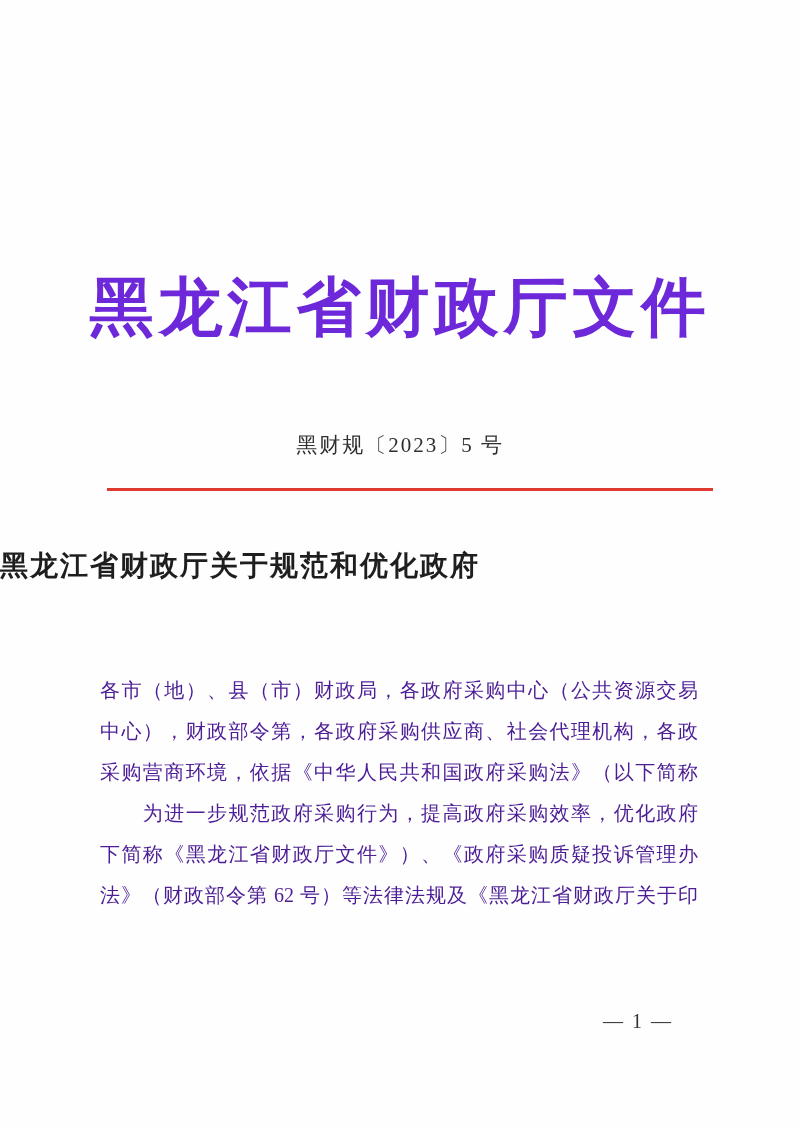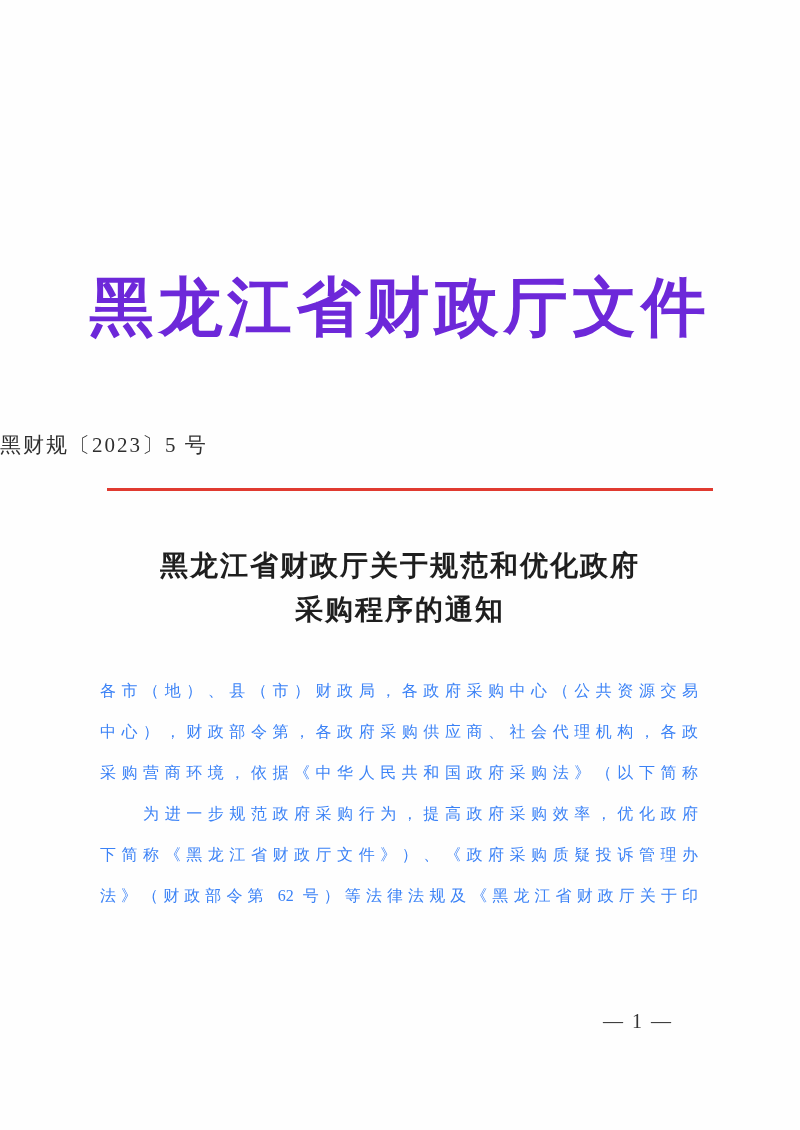--- a/index.html
+++ b/index.html
@@ -28,55 +28,56 @@
     color: #6d28d9;
     letter-spacing: 5px;
     white-space: nowrap;
   }
   
   .doc-number {
     position: absolute;
     top: 431px;
     left: 0;
     width: 100%;
+    text-align: center;
     font-size: 21px;
     line-height: 28px;
     color: #2f2f2f;
     letter-spacing: 2px;
   }
   
   .red-rule {
     position: absolute;
     top: 488px;
     left: 107px;
     width: 606px;
     height: 3px;
     background: #e03a30;
   }
   
   .doc-title {
     position: absolute;
     top: 544px;
     left: 0;
     width: 100%;
-    text-align: center;
+    text-align: left;
     font-size: 28px;
     line-height: 44px;
     font-weight: bold;
     color: #1e1e1e;
     letter-spacing: 2px;
   }
   
   .body-text {
     position: absolute;
     top: 670px;
     left: 100px;
     width: 598px;
-    font-size: 16px;
-    color: #3b82f6;
+    font-size: 20px;
+    color: #4c1d95;
   }
   .line {
     height: 41px;
     line-height: 41px;
     overflow: hidden;
     white-space: normal;
   }
   .line.fill {
     text-align: justify;
     text-align-last: justify;
@@ -102,21 +103,20 @@
 <div class="page">
 
   <div class="letterhead">黑龙江省财政厅文件</div>
 
   <div class="doc-number">黑财规〔2023〕5 号</div>
 
   <div class="red-rule"></div>
 
   <div class="doc-title">
     <div class="title-line">黑龙江省财政厅关于规范和优化政府</div>
-    <div class="title-line">采购程序的通知</div>
   </div>
 
   <div class="body-text">
     <div class="line fill">各市（地）、县（市）财政局，各政府采购中心（公共资源交易</div>
     <div class="line fill">中心），财政部令第，各政府采购供应商、社会代理机构，各政</div>
     <div class="line fill">采购营商环境，依据《中华人民共和国政府采购法》（以下简称</div>
     <div class="line fill">　　为进一步规范政府采购行为，提高政府采购效率，优化政府</div>
     <div class="line fill">下简称《黑龙江省财政厅文件》）、《政府采购质疑投诉管理办</div>
     <div class="line fill">法》（财政部令第 62 号）等法律法规及《黑龙江省财政厅关于印</div>
   </div>

